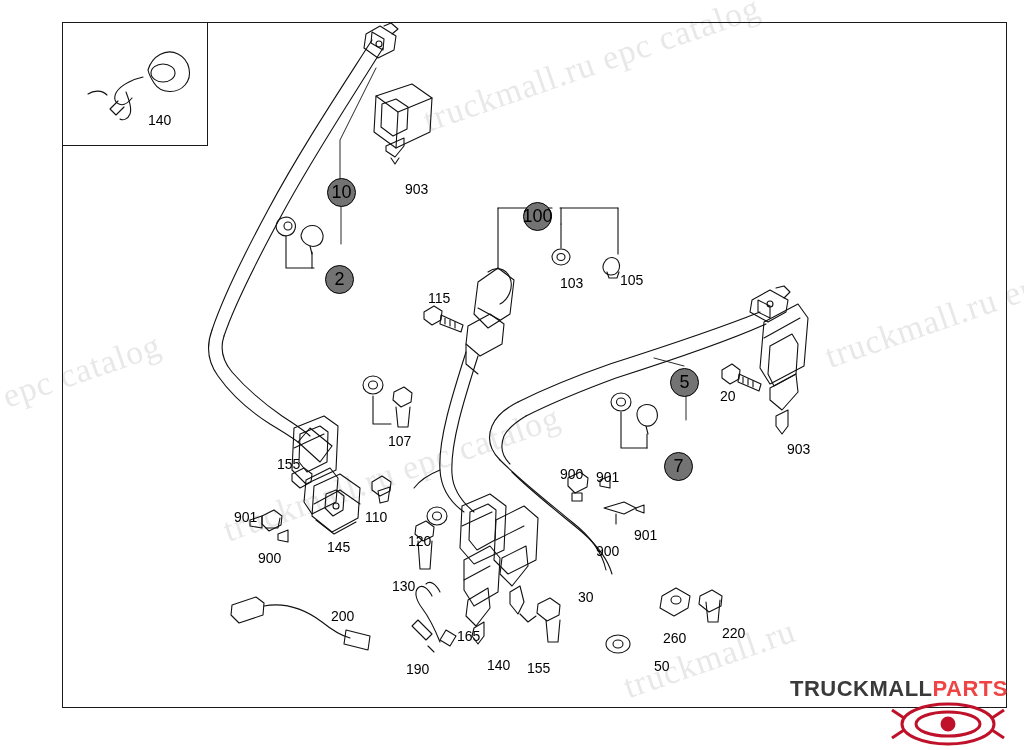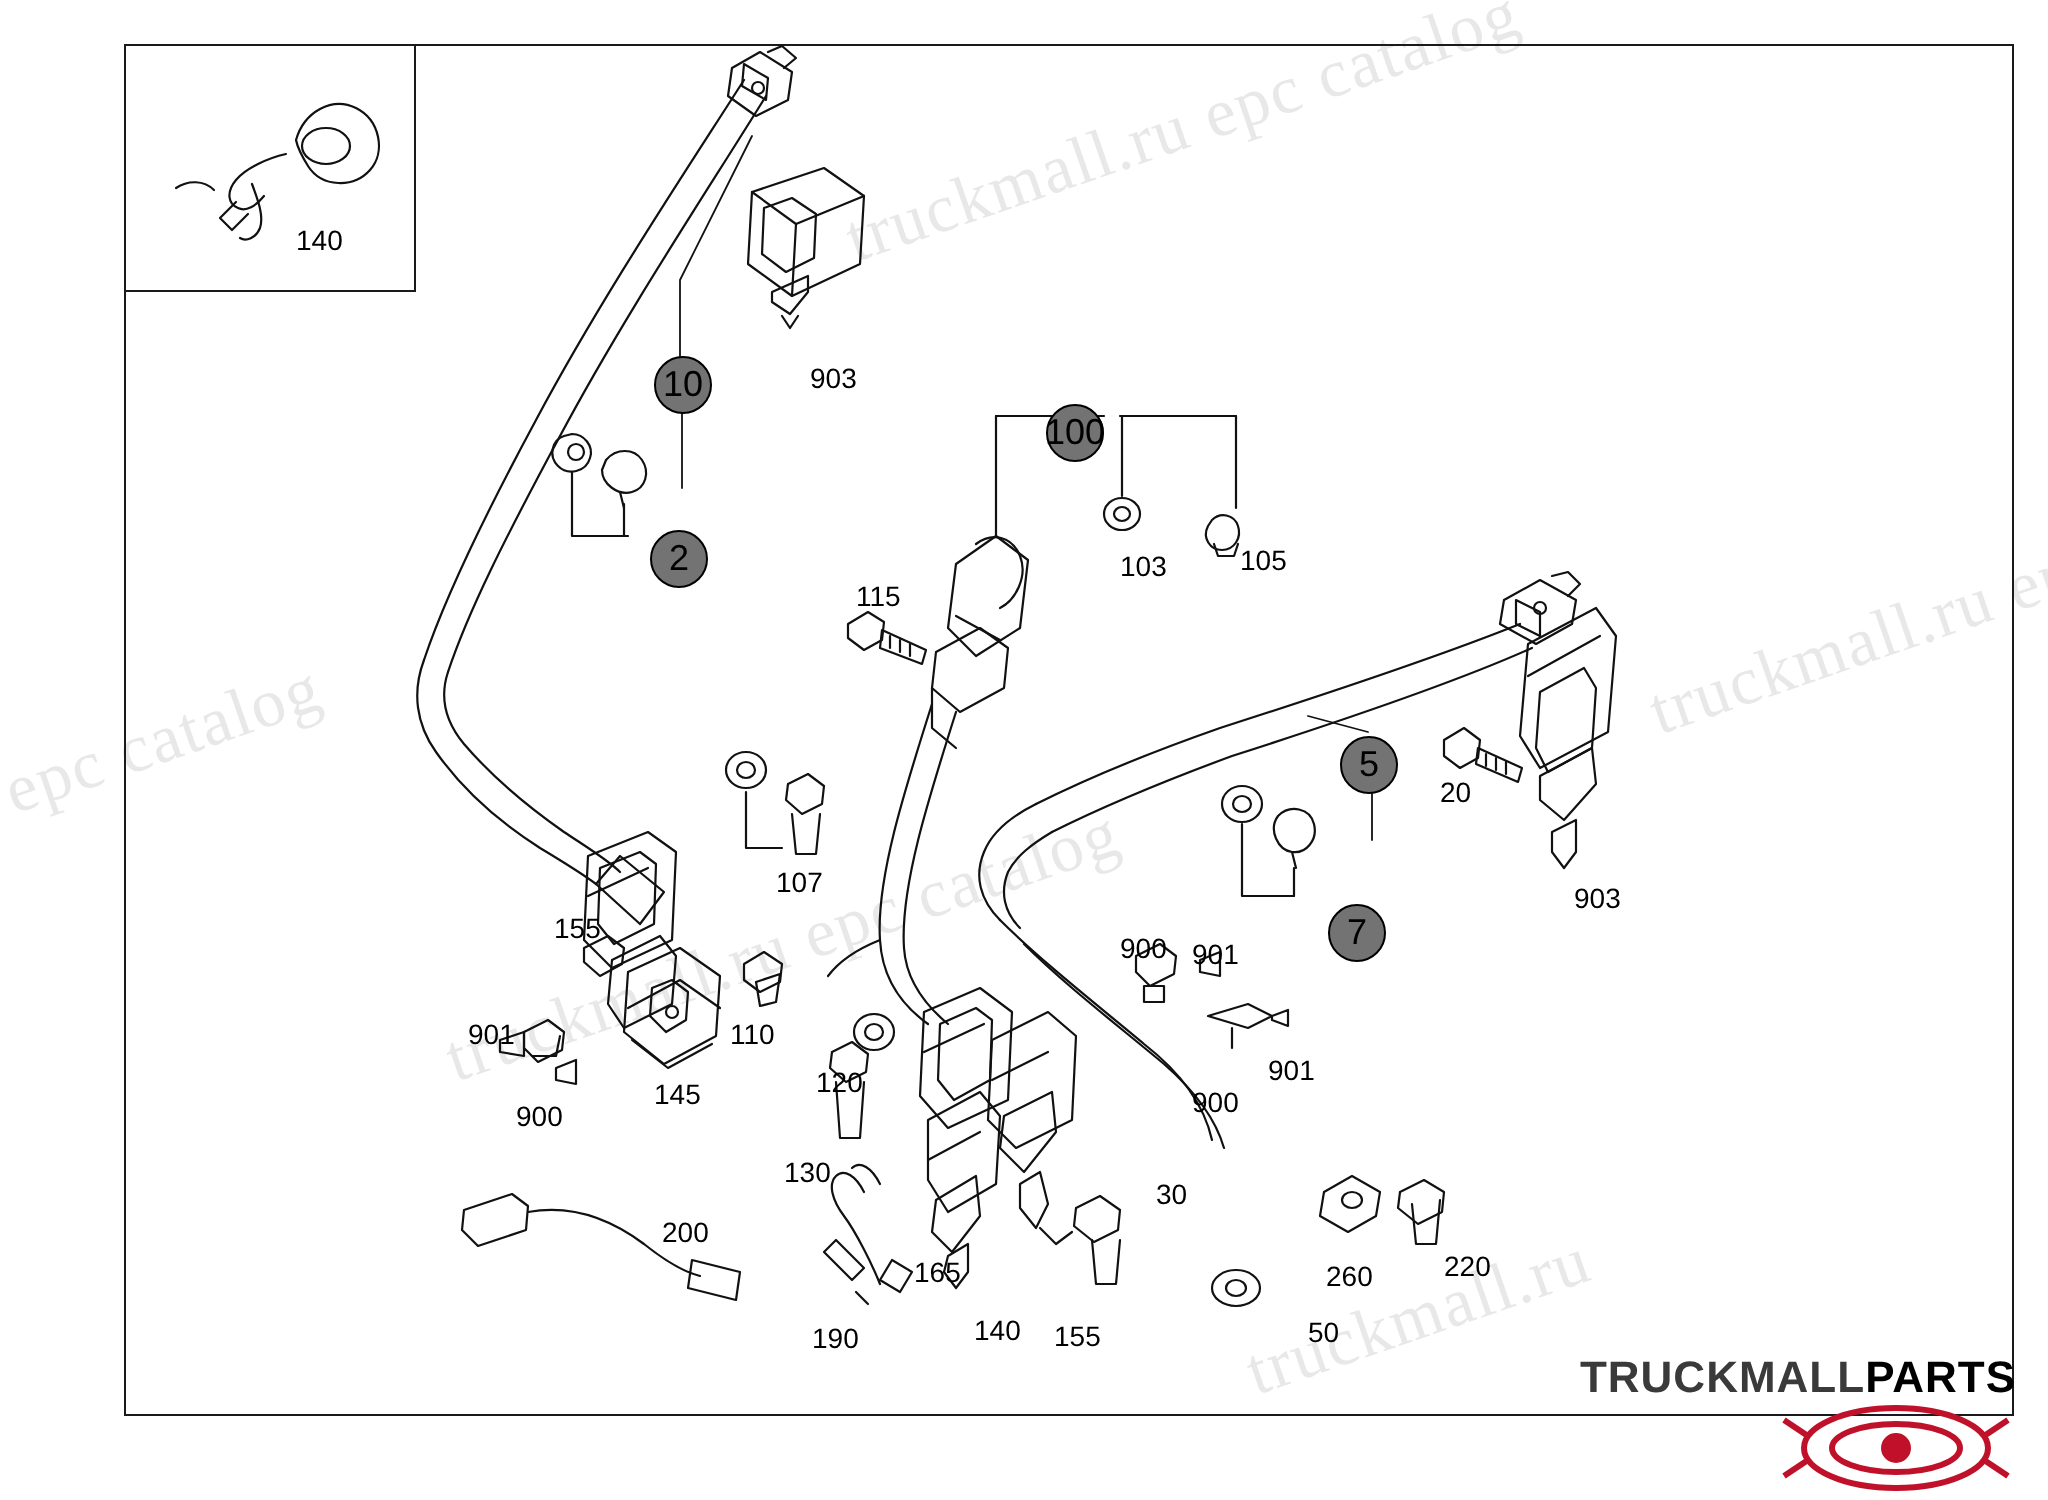--- a/index.html
+++ b/index.html
@@ -93,21 +93,21 @@
   .logo-text {
     position: absolute;
     right: 10px;
     top: 2px;
     font-family: "Liberation Sans", sans-serif;
     font-weight: bold;
     font-size: 22px;
     letter-spacing: 0.5px;
     color: #3a3a3a;
   }
-  .logo-text .red { color: #000000; }
+  .logo-text .red { color: #ef4444; }
 </style>
 </head>
 <body>
 
 <div id="root">
 
   <div class="wm-layer">
     <div class="wm r-20" style="left:415px; top:45px;">truckmall.ru epc catalog</div>
     <div class="wm r-20" style="left:820px; top:300px;">truckmall.ru epc</div>
     <div class="wm r-20" style="left:-20px; top:355px;">l epc catalog</div>

